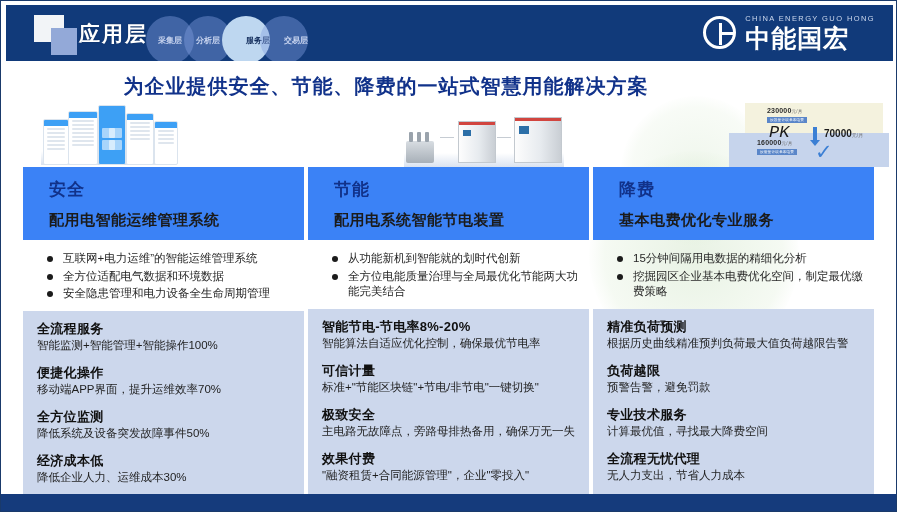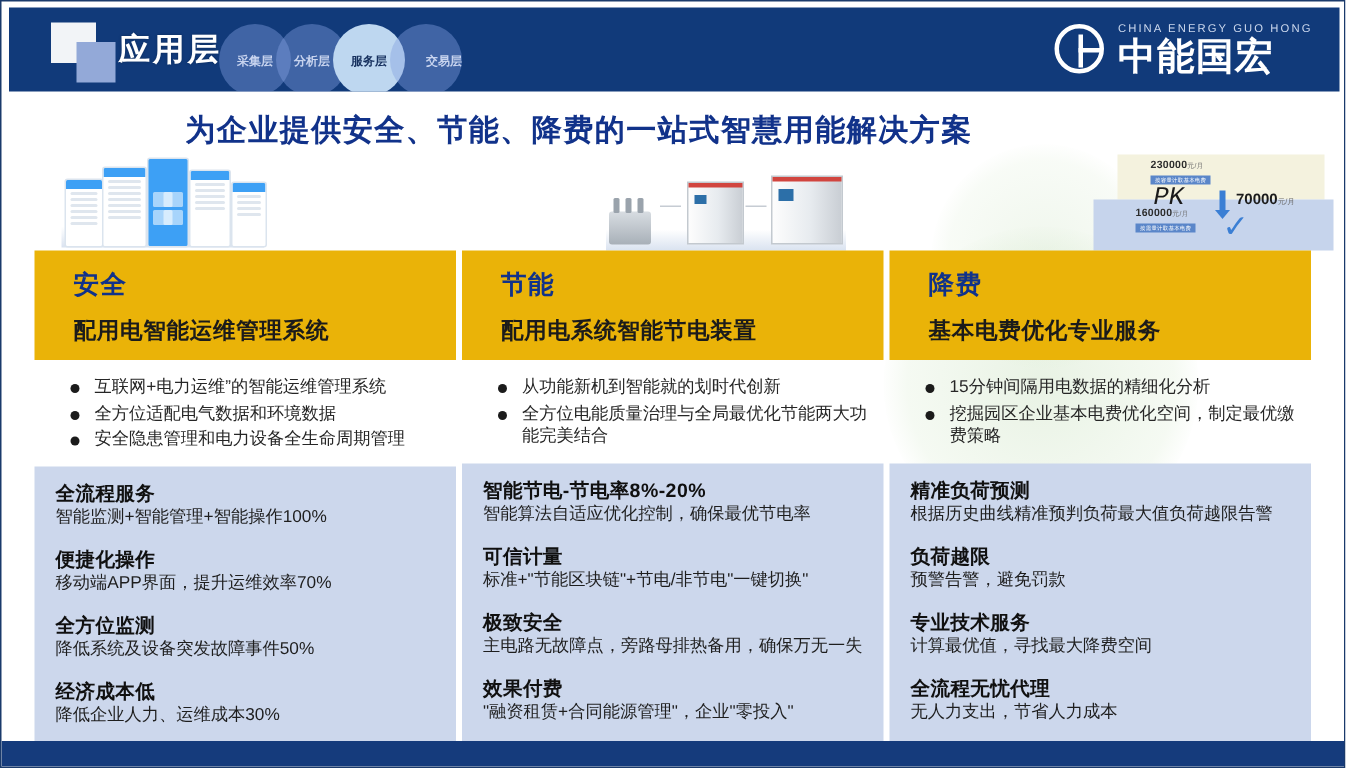--- a/index.html
+++ b/index.html
@@ -70,20 +70,21 @@
     align-items: center;
     justify-content: center;
     font-size: 8px;
     font-weight: bold;
     color: #c8d4ef;
     background: rgba(130,160,225,0.42);
   }
   .circ.active {
     background: #bed7f0;
     color: #16305e;
+    justify-content: flex-end;
   }
   .logo-right {
     position: absolute;
     right: 18px; top: 10px;
     display: flex;
     align-items: center;
     gap: 9px;
   }
   .logo-mark {
     width: 33px; height: 33px;
@@ -153,21 +154,21 @@
   .col-3 { left: 592px; }
 
   .col-art {
     position: relative;
     height: 62px;
     margin-left: 18px;
   }
 
   .band {
     position: relative;
-    background: #eab308;
+    background: #3b82f6;
     padding: 11px 0 10px 26px;
     box-sizing: border-box;
     min-height: 70px;
   }
   .band-title {
     font-size: 17px;
     font-weight: bold;
     color: #11328a;
     letter-spacing: 1px;
     margin-bottom: 10px;

